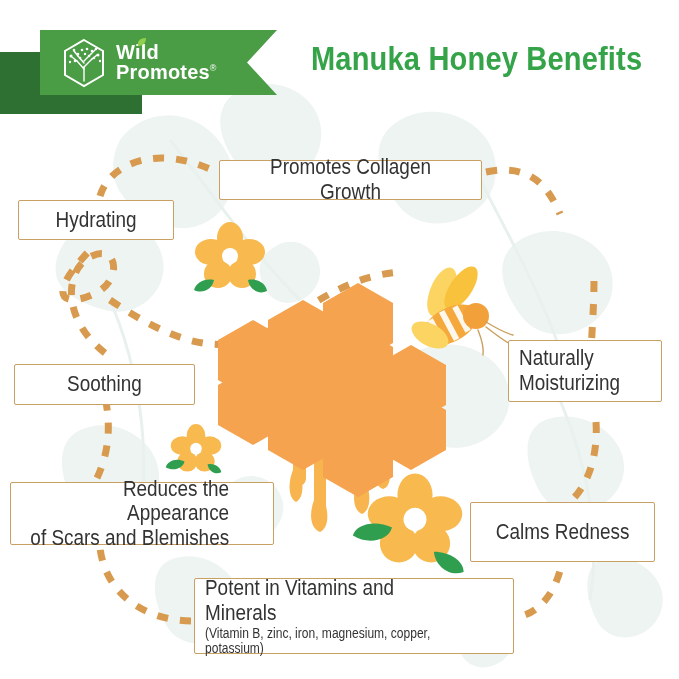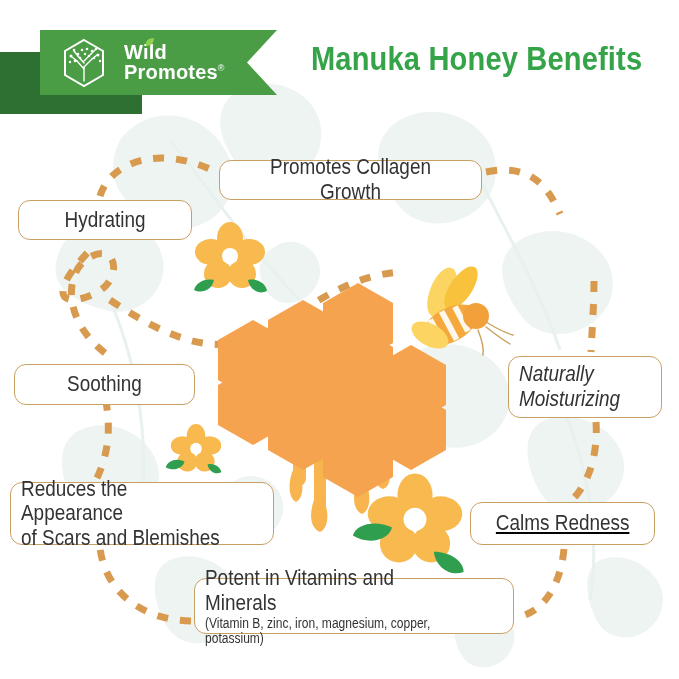--- a/index.html
+++ b/index.html
@@ -48,21 +48,21 @@
     width: 237px; height: 65px;
   }
   .logo-wrap {
     position: absolute;
     left: 18px;
     top: 6px;
     width: 185px;
     height: 54px;
     display: flex;
     align-items: center;
-    gap: 14px;
+    gap: 6px;
   }
   .logo-mark {
     width: 52px;
     height: 52px;
     flex: 0 0 auto;
   }
   .logo-text {
     color: #ffffff;
     line-height: 0.98;
     font-weight: bold;
@@ -126,21 +126,21 @@
     left: 0; top: 0;
     width: 679px; height: 679px;
     pointer-events: none;
   }
 
   
   .benefit-box {
     position: absolute;
     background: #ffffff;
     border: 1.5px solid #c9a063;
-    border-radius: 12px;
+    border-radius: 2px;
     box-sizing: border-box;
     display: flex;
     flex-direction: column;
     justify-content: center;
     padding: 12px 10px;
   }
   .benefit-label {
     font-family: "Liberation Sans Narrow", "Liberation Sans", sans-serif;
     font-size: 22px;
     color: #333333;
@@ -160,28 +160,28 @@
     margin-top: 1px;
   }
   .center-text .benefit-label,
   .center-text .benefit-sub {
     
     transform-origin: center center;
   }
   .center-text { align-items: center; text-align: center; }
 
   
-  #box-hydrating            { left: 18px;  top: 200px; width: 174px; height: 40px; }
+  #box-hydrating            { left: 18px;  top: 200px; width: 156px; height: 40px; }
   #box-collagen             { left: 219px; top: 160px; width: 263px; height: 40px; }
   #box-balances             { left: 540px; top: 217px; width: 103px; height: 59px; }
   #box-soothing             { left: 14px;  top: 364px; width: 181px; height: 41px; }
-  #box-moisturizing         { left: 508px; top: 356px; width: 154px; height: 62px; font-style: italic; }
-  #box-reduces              { left: 10px;  top: 482px; width: 264px; height: 63px; }
-  #box-calms                { left: 470px; top: 502px; width: 185px; height: 43px; text-decoration: underline; }
-  #box-potent               { left: 194px; top: 578px; width: 320px; height: 56px; }
+  #box-moisturizing         { left: 508px; top: 340px; width: 154px; height: 62px; }
+  #box-reduces              { left: 10px;  top: 482px; width: 264px; height: 63px; text-align: right; }
+  #box-calms                { left: 470px; top: 502px; width: 185px; height: 60px; }
+  #box-potent               { left: 194px; top: 578px; width: 320px; height: 76px; }
 </style>
 </head>
 <body>
 
 <div id="infographic">
 
   <svg class="bg-watermark" viewBox="0 0 679 679">
     <g fill="#eef4f2">
       <path d="M120 140 C150 100, 210 110, 230 160 C245 200, 205 240, 165 225 C125 210, 100 180, 120 140 Z"></path>
       <path d="M60 250 C80 210, 140 205, 160 250 C175 285, 140 320, 105 310 C70 300, 45 285, 60 250 Z"></path>

